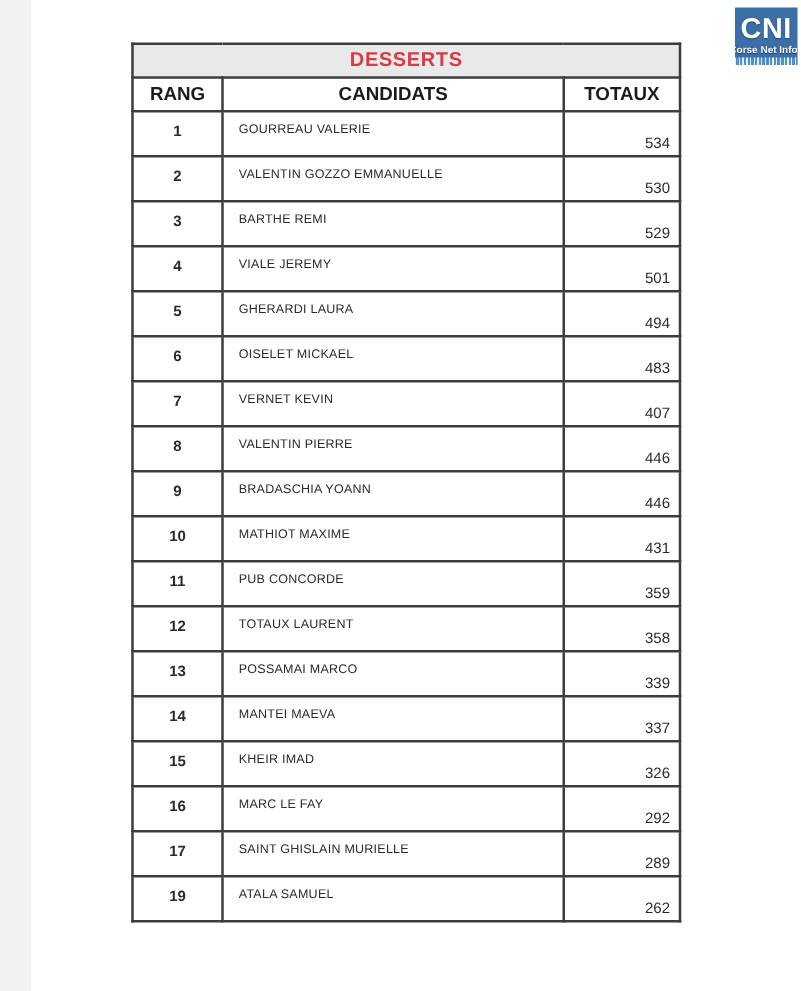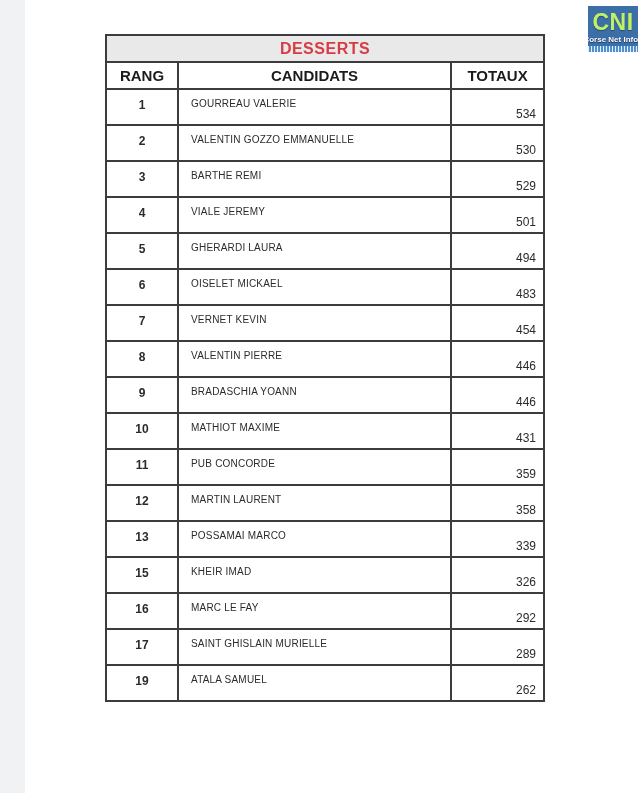--- a/index.html
+++ b/index.html
@@ -30,21 +30,21 @@
     width: 50px; height: 46px;
     background: #3c6ea8;
     display: flex;
     flex-direction: column;
     align-items: center;
     justify-content: flex-start;
     box-sizing: border-box;
     overflow: hidden;
   }
   .logo-main {
-    color: #bef264;
+    color: #ffffff;
     font-weight: bold;
     font-size: 23px;
     line-height: 26px;
     letter-spacing: 0.5px;
     margin-top: 3px;
     text-shadow: 0 1px 1px #234d7a;
   }
   .logo-sub {
     color: #ffffff;
     font-weight: bold;
@@ -171,21 +171,21 @@
       <td class="total-cell">494</td>
     </tr>
         <tr>
       <td class="rank-cell">6</td>
       <td class="candidate-cell">OISELET MICKAEL</td>
       <td class="total-cell">483</td>
     </tr>
         <tr>
       <td class="rank-cell">7</td>
       <td class="candidate-cell">VERNET KEVIN</td>
-      <td class="total-cell">454</td>
+      <td class="total-cell">407</td>
     </tr>
         <tr>
       <td class="rank-cell">8</td>
       <td class="candidate-cell">VALENTIN PIERRE</td>
       <td class="total-cell">446</td>
     </tr>
         <tr>
       <td class="rank-cell">9</td>
       <td class="candidate-cell">BRADASCHIA YOANN</td>
       <td class="total-cell">446</td>
@@ -195,29 +195,34 @@
       <td class="candidate-cell">MATHIOT MAXIME</td>
       <td class="total-cell">431</td>
     </tr>
         <tr>
       <td class="rank-cell">11</td>
       <td class="candidate-cell">PUB CONCORDE</td>
       <td class="total-cell">359</td>
     </tr>
         <tr>
       <td class="rank-cell">12</td>
-      <td class="candidate-cell">MARTIN LAURENT</td>
+      <td class="candidate-cell">TOTAUX LAURENT</td>
       <td class="total-cell">358</td>
     </tr>
         <tr>
       <td class="rank-cell">13</td>
       <td class="candidate-cell">POSSAMAI MARCO</td>
       <td class="total-cell">339</td>
     </tr>
         <tr>
+      <td class="rank-cell">14</td>
+      <td class="candidate-cell">MANTEI MAEVA</td>
+      <td class="total-cell">337</td>
+    </tr>
+        <tr>
       <td class="rank-cell">15</td>
       <td class="candidate-cell">KHEIR IMAD</td>
       <td class="total-cell">326</td>
     </tr>
         <tr>
       <td class="rank-cell">16</td>
       <td class="candidate-cell">MARC LE FAY</td>
       <td class="total-cell">292</td>
     </tr>
         <tr>

